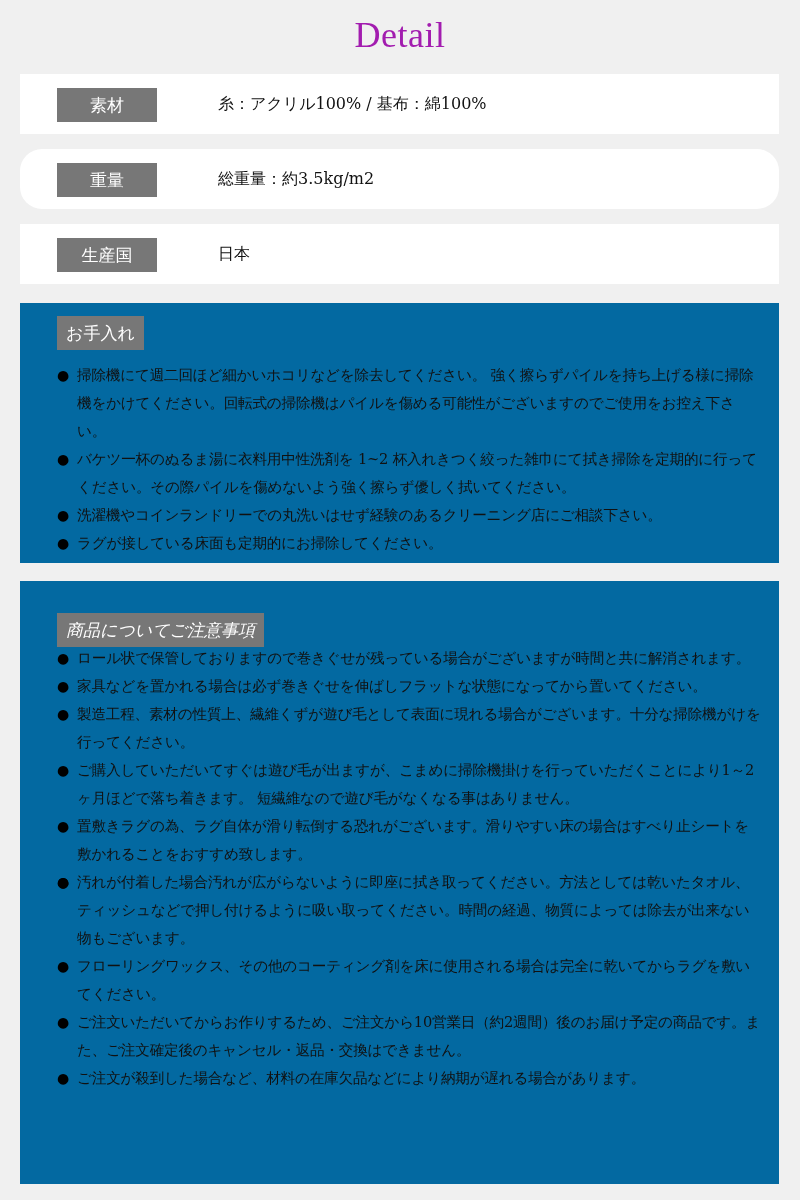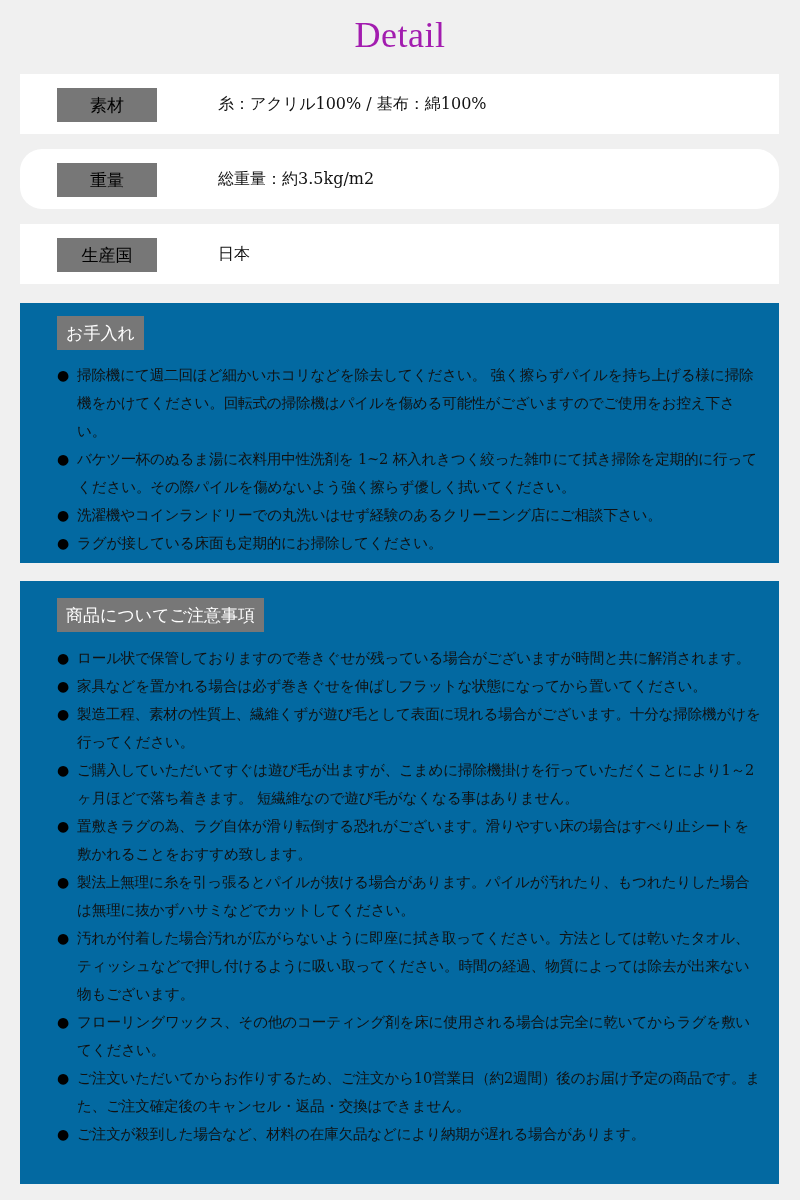--- a/index.html
+++ b/index.html
@@ -9,21 +9,21 @@
       position: absolute; top: 14px; left: 0; width: 800px; text-align: center;
       font-family: "Liberation Serif", "DejaVu Serif", serif;
       font-size: 36px; font-weight: normal; color: #a21caf; letter-spacing: 0.5px;
     }
     .spec-row {
       position: absolute; left: 20px; width: 759px; height: 60px; background: #fff;
       display: flex; align-items: center;
     }
     .spec-label {
       position: absolute; left: 37px; top: 14px; width: 100px; height: 34px;
-      background: #777; color: #000000; font-size: 17px;
+      background: #777; color: #ffffff; font-size: 17px;
       display: flex; align-items: center; justify-content: center;
     }
     .spec-value {
       position: absolute; left: 198px; top: 0; height: 60px; line-height: 60px;
       font-size: 16px; color: #111; white-space: nowrap; text-align: center;
     }
     .panel {
       position: absolute; left: 20px; width: 759px; background: #0369a1;
     }
     .panel-heading {
@@ -65,26 +65,26 @@
   <div class="panel-heading" style="top:13px;">お手入れ</div>
   <ul class="bullets" style="top:58px;">
     <li><span class="dot">●</span><span>掃除機にて週二回ほど細かいホコリなどを除去してください。 強く擦らずパイルを持ち上げる様に掃除機をかけてください。回転式の掃除機はパイルを傷める可能性がございますのでご使用をお控え下さい。</span></li>
     <li><span class="dot">●</span><span>バケツ一杯のぬるま湯に衣料用中性洗剤を 1~2 杯入れきつく絞った雑巾にて拭き掃除を定期的に行ってください。その際パイルを傷めないよう強く擦らず優しく拭いてください。</span></li>
     <li><span class="dot">●</span><span>洗濯機やコインランドリーでの丸洗いはせず経験のあるクリーニング店にご相談下さい。</span></li>
     <li><span class="dot">●</span><span>ラグが接している床面も定期的にお掃除してください。</span></li>
   </ul>
 </section>
 
 <section class="panel" style="top:581px; height:603px;">
-  <div class="panel-heading" style="top:17px;">商品についてご注意事項</div>
+  <div class="panel-heading" style="top:32px;font-style:italic;">商品についてご注意事項</div>
   <ul class="bullets" style="top:63px;">
     <li><span class="dot">●</span><span>ロール状で保管しておりますので巻きぐせが残っている場合がございますが時間と共に解消されます。</span></li>
     <li><span class="dot">●</span><span>家具などを置かれる場合は必ず巻きぐせを伸ばしフラットな状態になってから置いてください。</span></li>
     <li><span class="dot">●</span><span>製造工程、素材の性質上、繊維くずが遊び毛として表面に現れる場合がございます。十分な掃除機がけを行ってください。</span></li>
     <li><span class="dot">●</span><span>ご購入していただいてすぐは遊び毛が出ますが、こまめに掃除機掛けを行っていただくことにより1～2ヶ月ほどで落ち着きます。 短繊維なので遊び毛がなくなる事はありません。</span></li>
     <li><span class="dot">●</span><span>置敷きラグの為、ラグ自体が滑り転倒する恐れがございます。滑りやすい床の場合はすべり止シートを敷かれることをおすすめ致します。</span></li>
-    <li><span class="dot">●</span><span>製法上無理に糸を引っ張るとパイルが抜ける場合があります。パイルが汚れたり、もつれたりした場合は無理に抜かずハサミなどでカットしてください。</span></li>
+    <li><span class="dot">●</span></li>
     <li><span class="dot">●</span><span>汚れが付着した場合汚れが広がらないように即座に拭き取ってください。方法としては乾いたタオル、ティッシュなどで押し付けるように吸い取ってください。時間の経過、物質によっては除去が出来ない物もございます。</span></li>
     <li><span class="dot">●</span><span>フローリングワックス、その他のコーティング剤を床に使用される場合は完全に乾いてからラグを敷いてください。</span></li>
     <li><span class="dot">●</span><span>ご注文いただいてからお作りするため、ご注文から10営業日（約2週間）後のお届け予定の商品です。また、ご注文確定後のキャンセル・返品・交換はできません。</span></li>
     <li><span class="dot">●</span><span>ご注文が殺到した場合など、材料の在庫欠品などにより納期が遅れる場合があります。</span></li>
   </ul>
 </section>
 
 </body></html>

